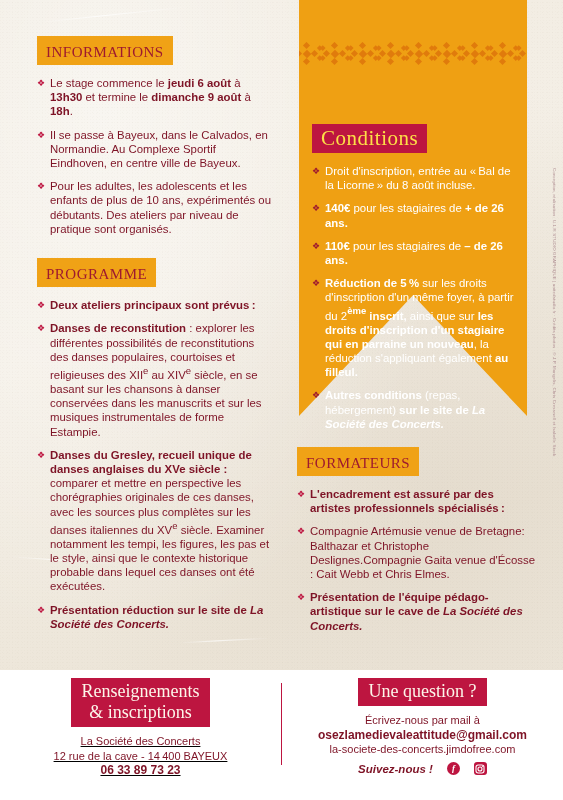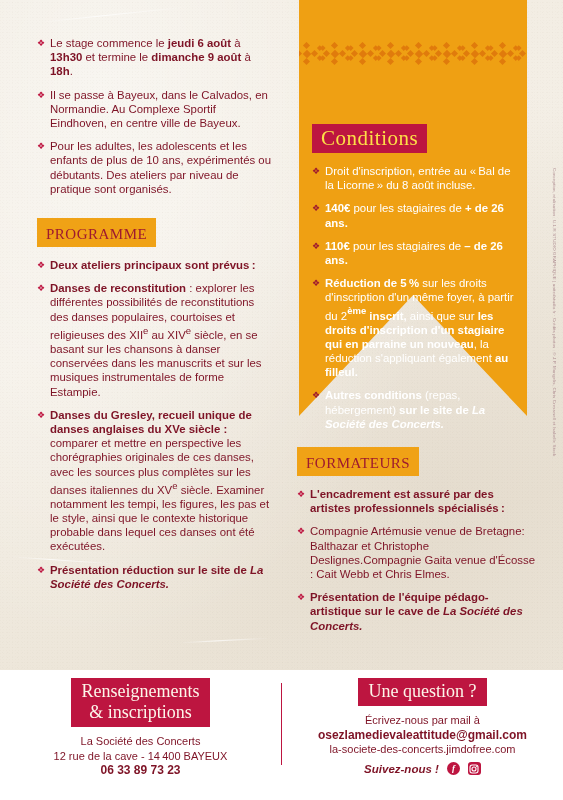--- a/index.html
+++ b/index.html
@@ -186,21 +186,21 @@
     top: 13px;
     width: 1px;
     height: 82px;
     background: #bd1540;
   }
   .foot-col {
     position: absolute;
     top: 8px;
     text-align: center;
   }
-  #foot-left { left: 0; width: 281px; }
+  #foot-left { left: 0; width: 281px; text-decoration: underline; }
   #foot-right { left: 282px; width: 281px; }
   .foot-heading {
     display: inline-block;
     background: #bd1540;
     color: #fdf6ea;
     font-family: "Liberation Serif", serif;
     font-size: 18px;
     line-height: 21px;
     padding: 3px 11px 4px 11px;
   }
@@ -214,21 +214,21 @@
   .foot-lines .mail { font-weight: bold; font-size: 12px; }
   .follow {
     margin-top: 5px;
     font-weight: bold;
     font-style: italic;
     font-size: 11.5px;
     color: #7e1326;
     display: flex;
     align-items: center;
     justify-content: center;
-    gap: 8px;
+    gap: 14px;
   }
   .soc {
     display: inline-flex;
     align-items: center;
     justify-content: center;
     width: 13px;
     height: 13px;
     border-radius: 50%;
     background: #bd1540;
     color: #ffffff;
@@ -347,20 +347,23 @@
             <div class="dia" style="left: 0px; top: 4px; width: 3.5px; height: 3.5px;"></div>
             <div class="dia" style="left: 0px; top: 14px; width: 3.5px; height: 3.5px;"></div>
           </div>
         </div>
     </div>
   </div>
 
   <div id="col-left">
 
     <div>
+      <div class="heading-wrap">
+        <span class="heading gold">Informations</span>
+      </div>
       <ul class="bl dark">
           <li>Le stage commence le <b>jeudi 6 août</b> à <b>13h30</b> et termine le <b>dimanche 9 août</b> à <b>18h</b>.</li>
           <li>Il se passe à Bayeux, dans le Calvados, en Normandie. Au Complexe Sportif Eindhoven, en centre ville de Bayeux.</li>
           <li>Pour les adultes, les adolescents et les enfants de plus de 10 ans, expérimentés ou débutants. Des ateliers par niveau de pratique sont organisés.</li>
         </ul>
     </div>
 
     <div id="programme-block">
       <div class="heading-wrap">
         <span class="heading gold">Programme</span>

